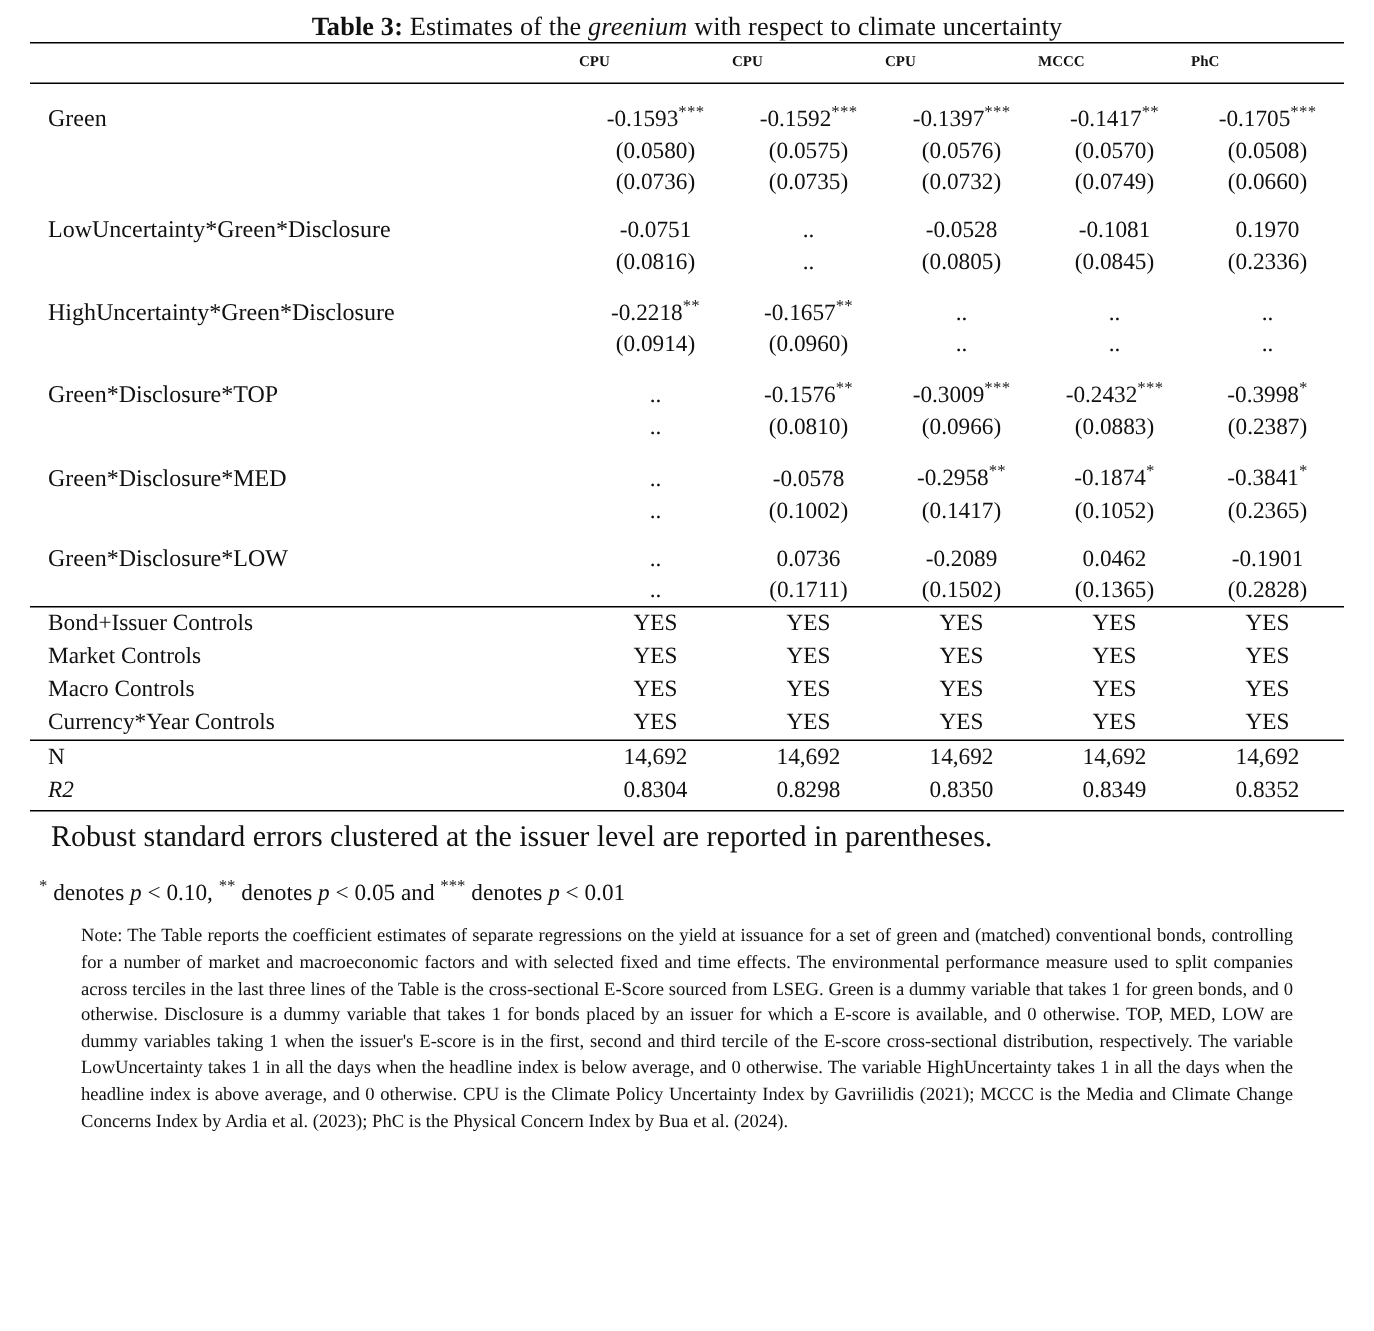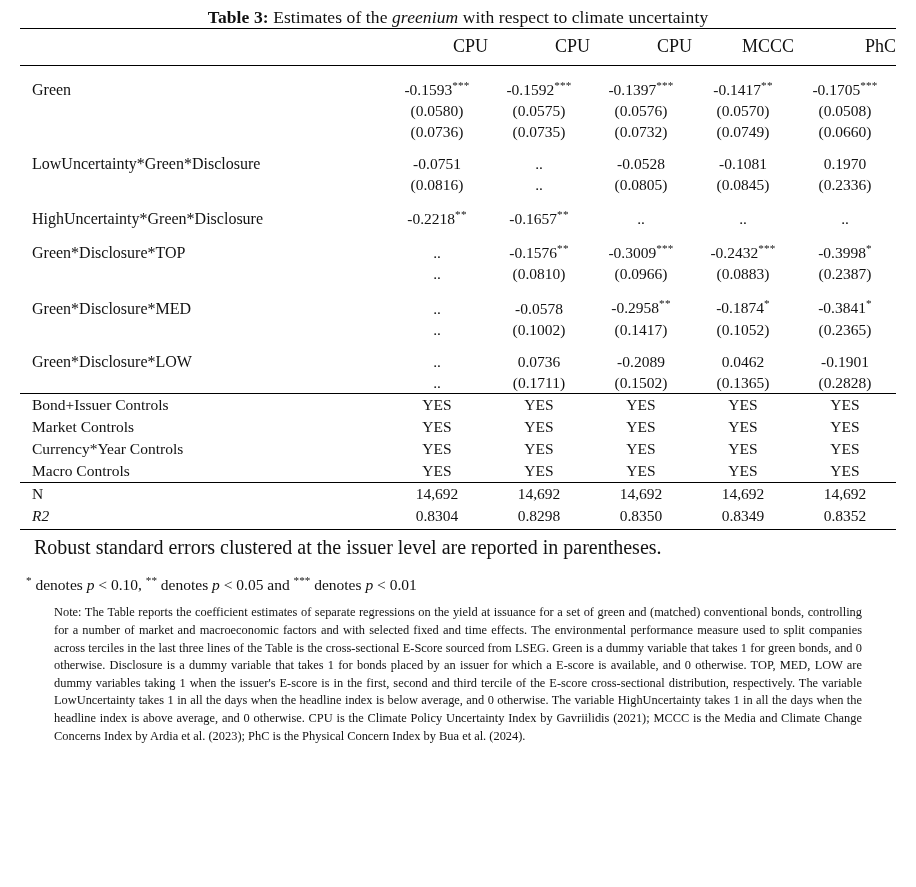--- a/index.html
+++ b/index.html
@@ -42,23 +42,23 @@
     width: 876px;
     table-layout: fixed;
     font-size: 15.5px;
   }
   table.main col.lab  { width: 366px; }
   table.main col.dat  { width: 102px; }
 
   .rule-top-a { border-top: 1.6px solid #000; }
 
   th.hdr {
-    text-align: right;
-    font-weight: normal;
-    font-size: 18px;
+    text-align: left;
+    font-weight: bold;
+    font-size: 10px;
     padding: 7px 0 8px 0;
     border-bottom: 1.1px solid #000;
   }
   th.hdrlab { border-bottom: 1.1px solid #000; }
 
   td.lab {
     text-align: left;
     padding-left: 12px;
     vertical-align: baseline;
     white-space: nowrap;
@@ -182,20 +182,28 @@
             <td class="val">(0.2336)</td>
           </tr>
           <tr class="coef">
             <td class="lab">HighUncertainty*Green*Disclosure</td>
             <td class="val"><span>-0.2218</span><sup class="stars">**</sup></td>
             <td class="val"><span>-0.1657</span><sup class="stars">**</sup></td>
             <td class="val"><span>..</span></td>
             <td class="val"><span>..</span></td>
             <td class="val"><span>..</span></td>
           </tr>
+          <tr class="se">
+            <td class="lab"></td>
+            <td class="val">(0.0914)</td>
+            <td class="val">(0.0960)</td>
+            <td class="val">..</td>
+            <td class="val">..</td>
+            <td class="val">..</td>
+          </tr>
           <tr class="coef">
             <td class="lab">Green*Disclosure*TOP</td>
             <td class="val"><span>..</span></td>
             <td class="val"><span>-0.1576</span><sup class="stars">**</sup></td>
             <td class="val"><span>-0.3009</span><sup class="stars">***</sup></td>
             <td class="val"><span>-0.2432</span><sup class="stars">***</sup></td>
             <td class="val"><span>-0.3998</span><sup class="stars">*</sup></td>
           </tr>
           <tr class="se">
             <td class="lab"></td>
@@ -247,29 +255,29 @@
           </tr>
           <tr class="ctrl">
             <td class="lab">Market Controls</td>
             <td class="val">YES</td>
             <td class="val">YES</td>
             <td class="val">YES</td>
             <td class="val">YES</td>
             <td class="val">YES</td>
           </tr>
           <tr class="ctrl">
+            <td class="lab">Macro Controls</td>
+            <td class="val">YES</td>
+            <td class="val">YES</td>
+            <td class="val">YES</td>
+            <td class="val">YES</td>
+            <td class="val">YES</td>
+          </tr>
+          <tr class="ctrl">
             <td class="lab">Currency*Year Controls</td>
-            <td class="val">YES</td>
-            <td class="val">YES</td>
-            <td class="val">YES</td>
-            <td class="val">YES</td>
-            <td class="val">YES</td>
-          </tr>
-          <tr class="ctrl">
-            <td class="lab">Macro Controls</td>
             <td class="val">YES</td>
             <td class="val">YES</td>
             <td class="val">YES</td>
             <td class="val">YES</td>
             <td class="val">YES</td>
           </tr>
           <tr class="stat statfirst">
             <td class="lab">N</td>
             <td class="val">14,692</td>
             <td class="val">14,692</td>

